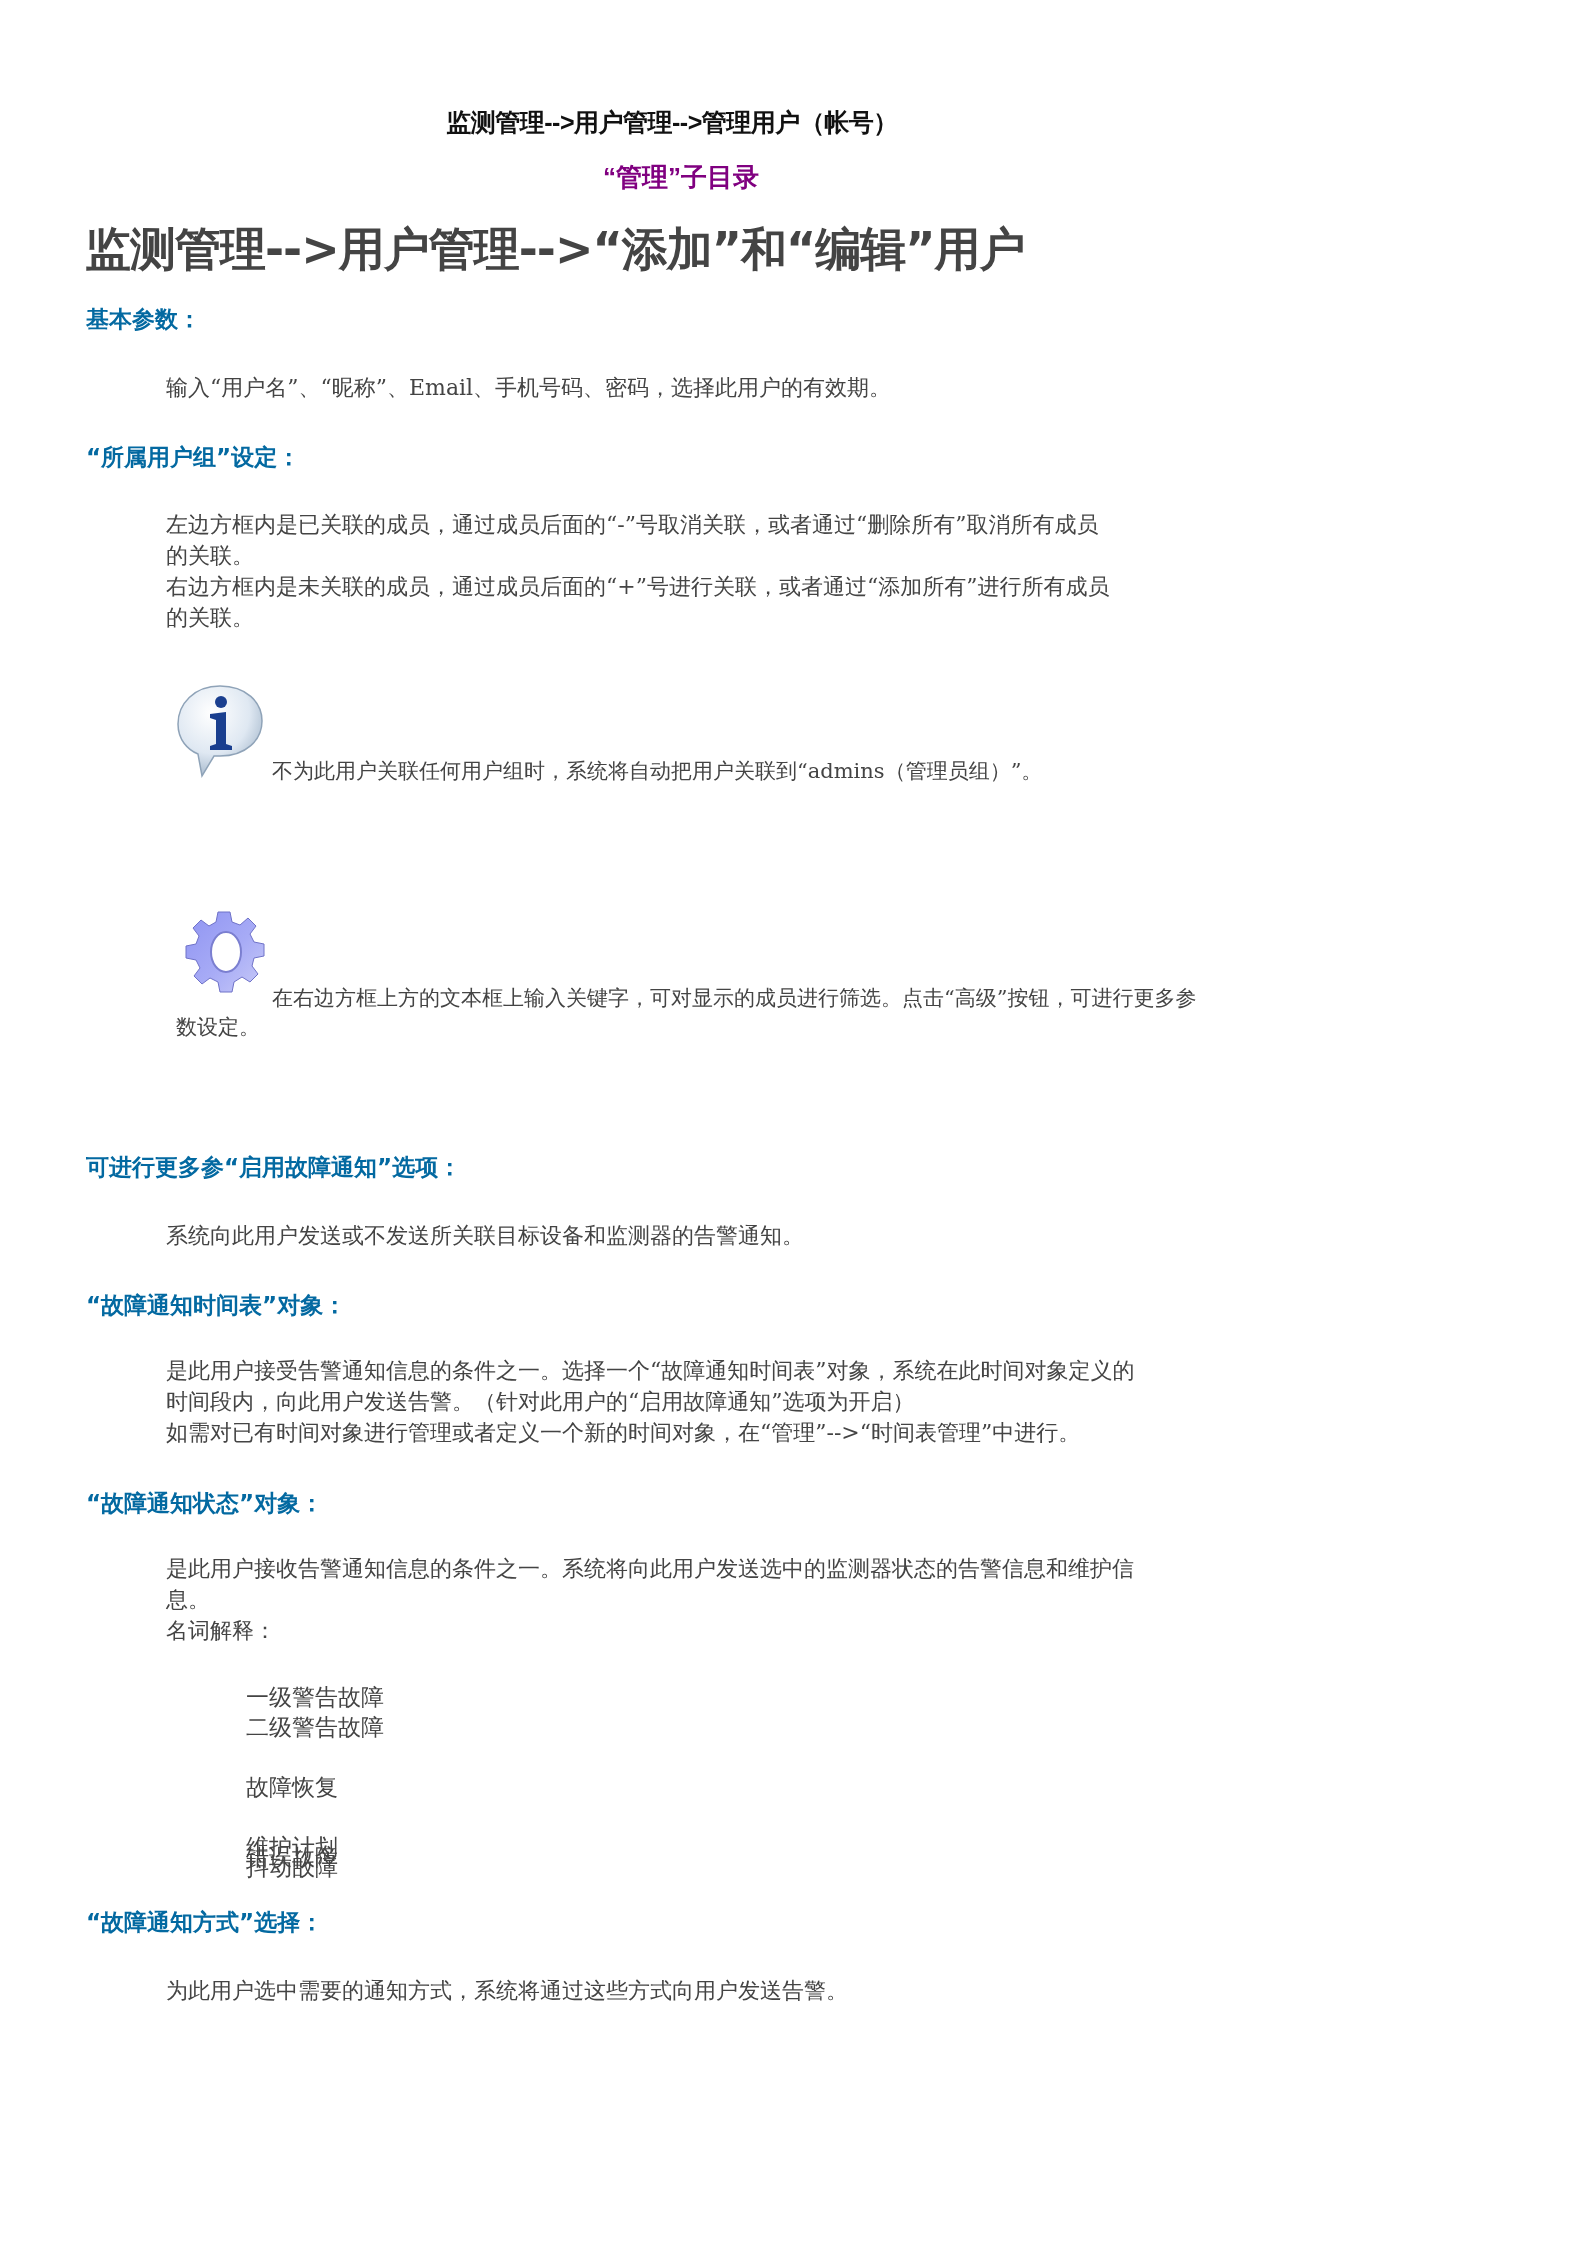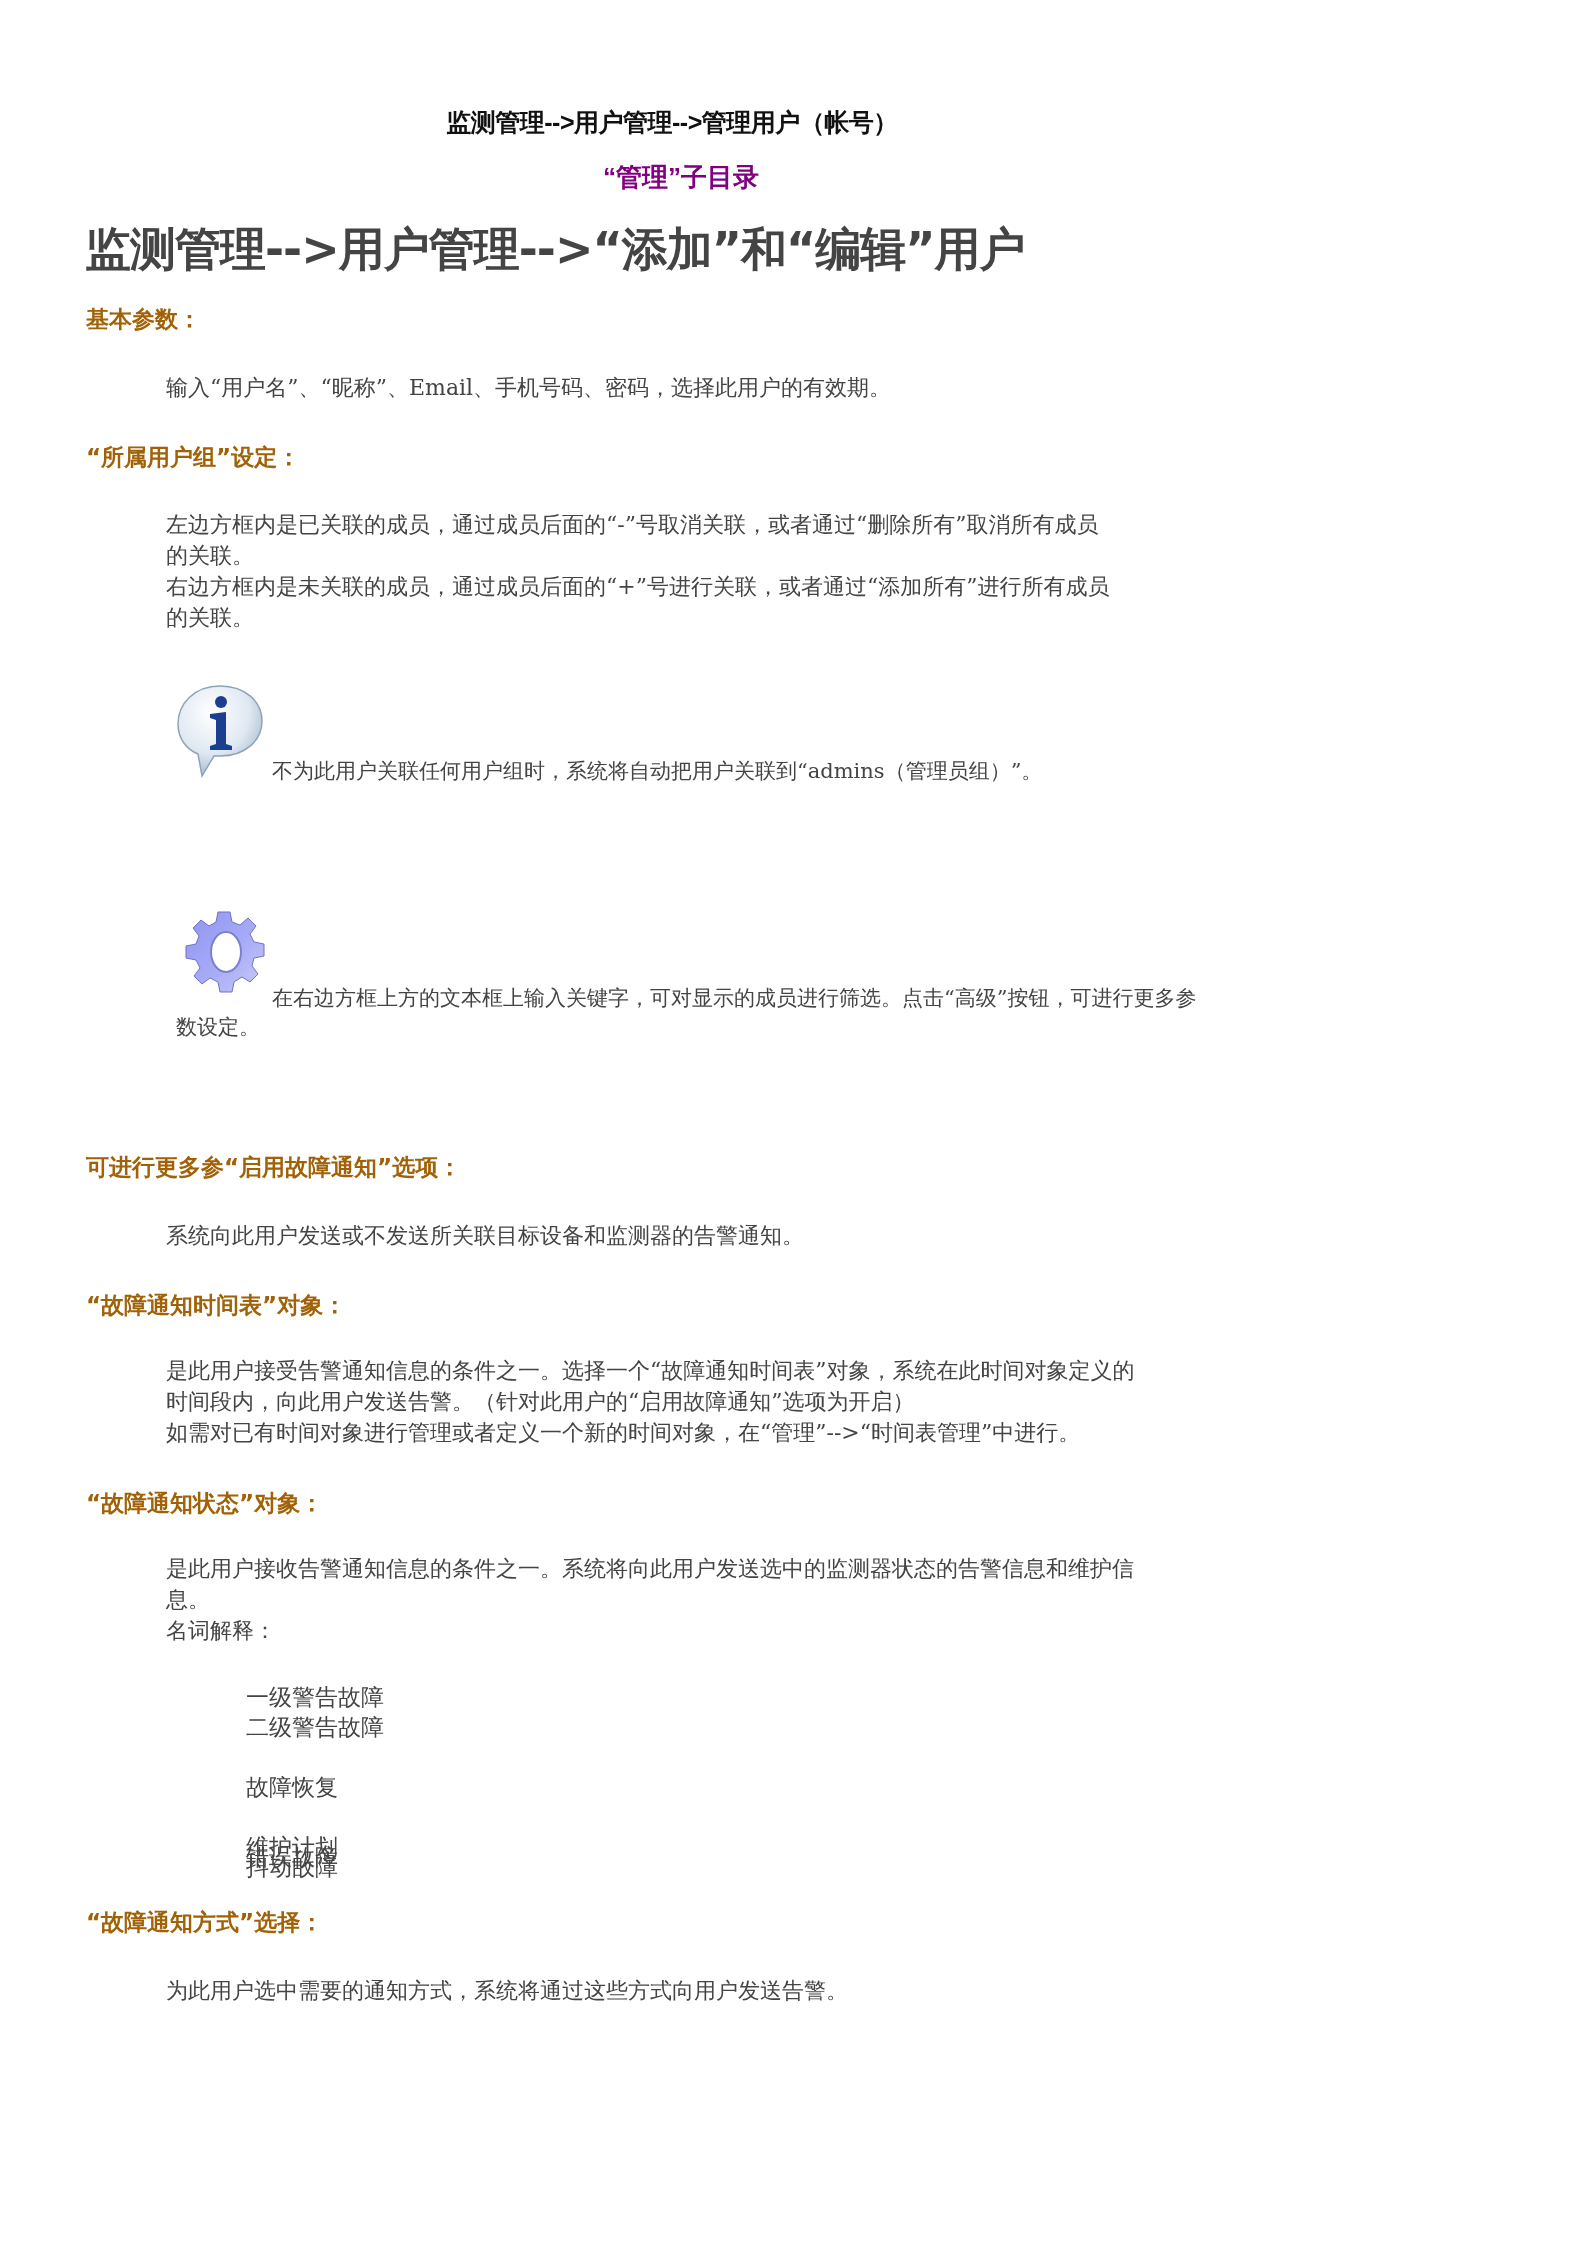--- a/index.html
+++ b/index.html
@@ -40,21 +40,21 @@
       font-family: "DejaVu Sans", "Liberation Sans", sans-serif;
       font-size: 46px;
       color: #444444;
       letter-spacing: -1px;
       font-weight: bold;
     }
     .section-heading {
       font-family: "DejaVu Sans", "Liberation Sans", sans-serif;
       font-weight: bold;
       font-size: 23px;
-      color: #a16207;
+      color: #0369a1;
       left: 86px;
     }
     .body-text {
       font-size: 22px;
       line-height: 31px;
       color: #444444;
       left: 166px;
     }
     .list-item {
       font-size: 23px;

